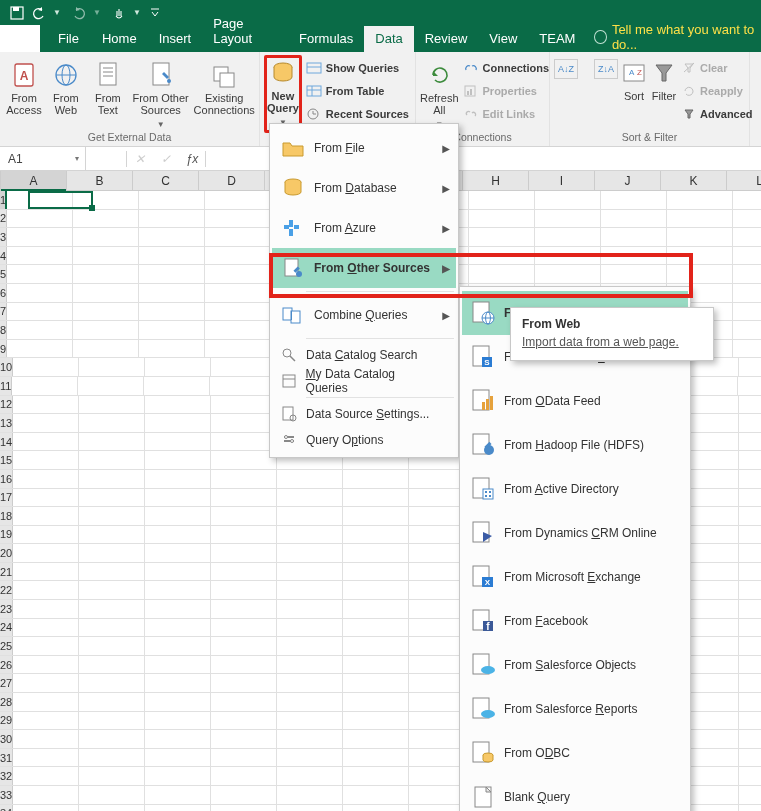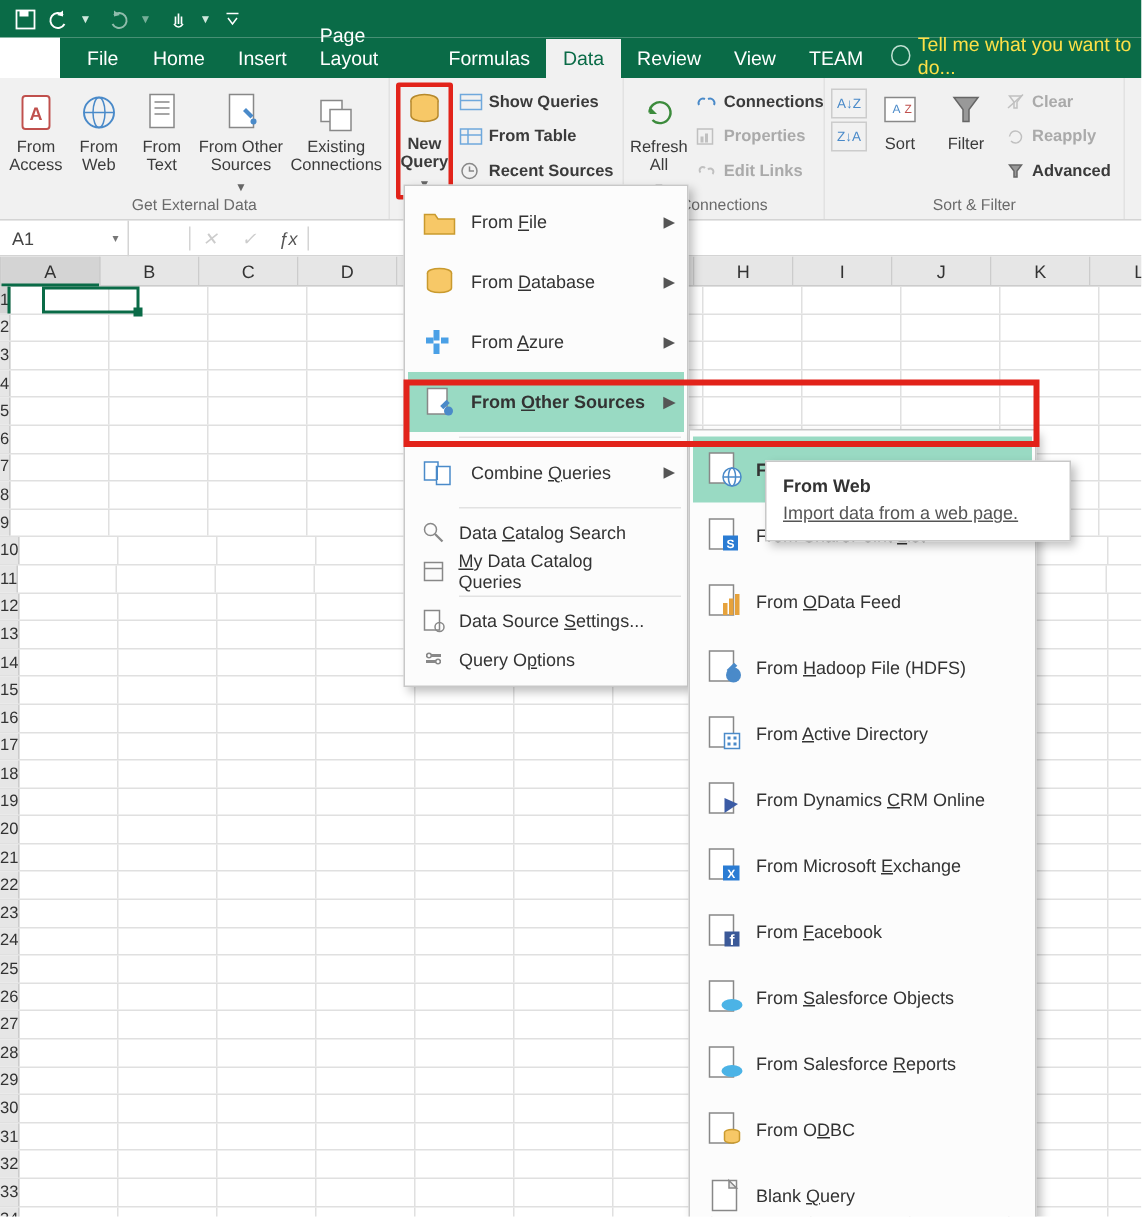--- a/index.html
+++ b/index.html
@@ -246,21 +246,21 @@
             </svg>
             <span>Edit Links</span>
           </div>
       </div>
     </div>
     <div class="group-label">Connections</div>
   </div>
 
   <div class="group" style="width:200px">
     <div class="group-body">
-      <div style="display:flex;flex-direction:column;gap:2px;padding-top:4px;">
+      <div style="display:flex;flex-direction:row;gap:16px;padding-top:4px;">
         <div style="width:24px;height:20px;border:1px solid #ccc;display:flex;align-items:center;justify-content:center;font-size:9px;color:#4a8ac9">A↓Z</div>
         <div style="width:24px;height:20px;border:1px solid #ccc;display:flex;align-items:center;justify-content:center;font-size:9px;color:#4a8ac9">Z↓A</div>
       </div>
       <div class="bigbtn" style="width:40px">
         <svg class="svg" width="28" height="28">
             <rect x="4" y="6" width="20" height="16" fill="#fff" stroke="#888"></rect>
             <text x="9" y="16" font-size="8" fill="#4a8ac9">A</text>
             <text x="17" y="16" font-size="8" fill="#c0504d">Z</text>
           </svg>
         <span>Sort</span>

